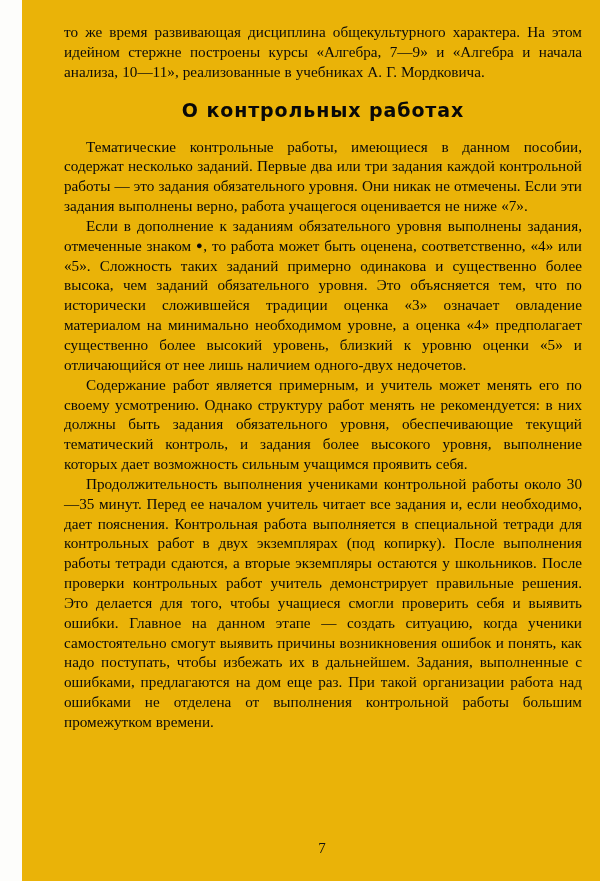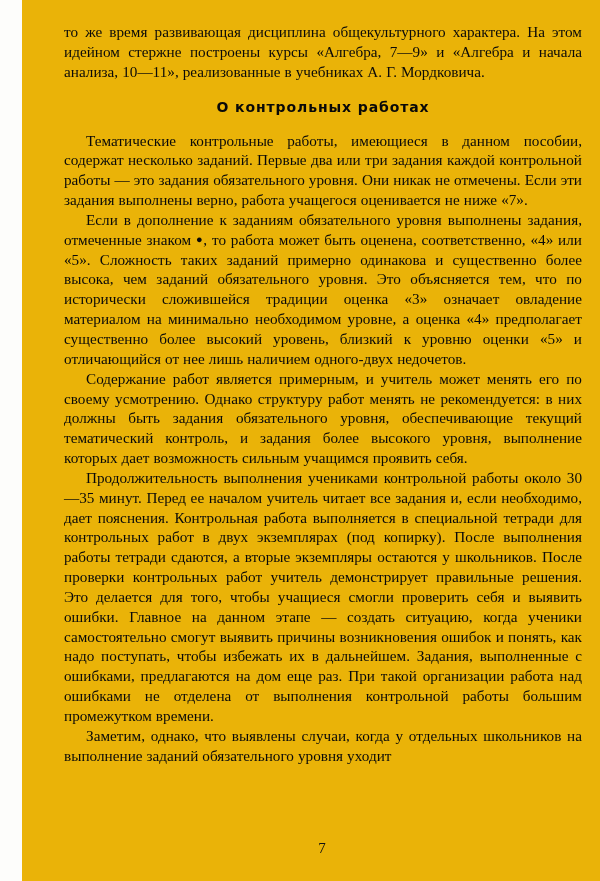--- a/index.html
+++ b/index.html
@@ -46,21 +46,21 @@
     -moz-text-align-last: left;
   }
 
   p.para.no-indent {
     text-indent: 0;
   }
 
   .heading {
     margin: 0;
     font-family: "DejaVu Sans", "Liberation Sans", sans-serif;
-    font-size: 14px;
+    font-size: 19px;
     font-weight: 700;
     text-align: center;
     letter-spacing: 0.9px;
     color: #090909;
   }
 
   .heading-wrap {
     padding-top: 17px;
     padding-bottom: 16px;
   }
@@ -97,19 +97,18 @@
     </div>
 
     <p class="para">Тематические контрольные работы, имеющиеся в данном пособии, содержат несколько заданий. Первые два или три задания каждой контрольной работы — это задания обязательного уровня. Они никак не отмечены. Если эти задания выполнены верно, работа учащегося оценивается не ниже «7».</p>
 
     <p class="para"><span>Если в дополнение к заданиям обязательного уровня выполнены задания, отмеченные знаком </span><span class="bullet-mark">●</span><span>, то работа может быть оценена, соответственно, «4» или «5». Сложность таких заданий примерно одинакова и существенно более высока, чем заданий обязательного уровня. Это объясняется тем, что по исторически сложившейся традиции оценка «3» означает овладение материалом на минимально необходимом уровне, а оценка «4» предполагает существенно более высокий уровень, близкий к уровню оценки «5» и отличающийся от нее лишь наличием одного-двух недочетов.</span></p>
 
     <p class="para">Содержание работ является примерным, и учитель может менять его по своему усмотрению. Однако структуру работ менять не рекомендуется: в них должны быть задания обязательного уровня, обеспечивающие текущий тематический контроль, и задания более высокого уровня, выполнение которых дает возможность сильным учащимся проявить себя.</p>
 
     <p class="para">Продолжительность выполнения учениками контрольной работы около 30—35 минут. Перед ее началом учитель читает все задания и, если необходимо, дает пояснения. Контрольная работа выполняется в специальной тетради для контрольных работ в двух экземплярах (под копирку). После выполнения работы тетради сдаются, а вторые экземпляры остаются у школьников. После проверки контрольных работ учитель демонстрирует правильные решения. Это делается для того, чтобы учащиеся смогли проверить себя и выявить ошибки. Главное на данном этапе — создать ситуацию, когда ученики самостоятельно смогут выявить причины возникновения ошибок и понять, как надо поступать, чтобы избежать их в дальнейшем. Задания, выполненные с ошибками, предлагаются на дом еще раз. При такой организации работа над ошибками не отделена от выполнения контрольной работы большим промежутком времени.</p>
 
-    <p class="para">Заметим, однако, что выявлены случаи, когда у отдельных школьников на выполнение заданий обязательного уровня уходит</p>
 
   </div>
 
   <div class="page-number">7</div>
 
 </div>
 
 </body></html>

